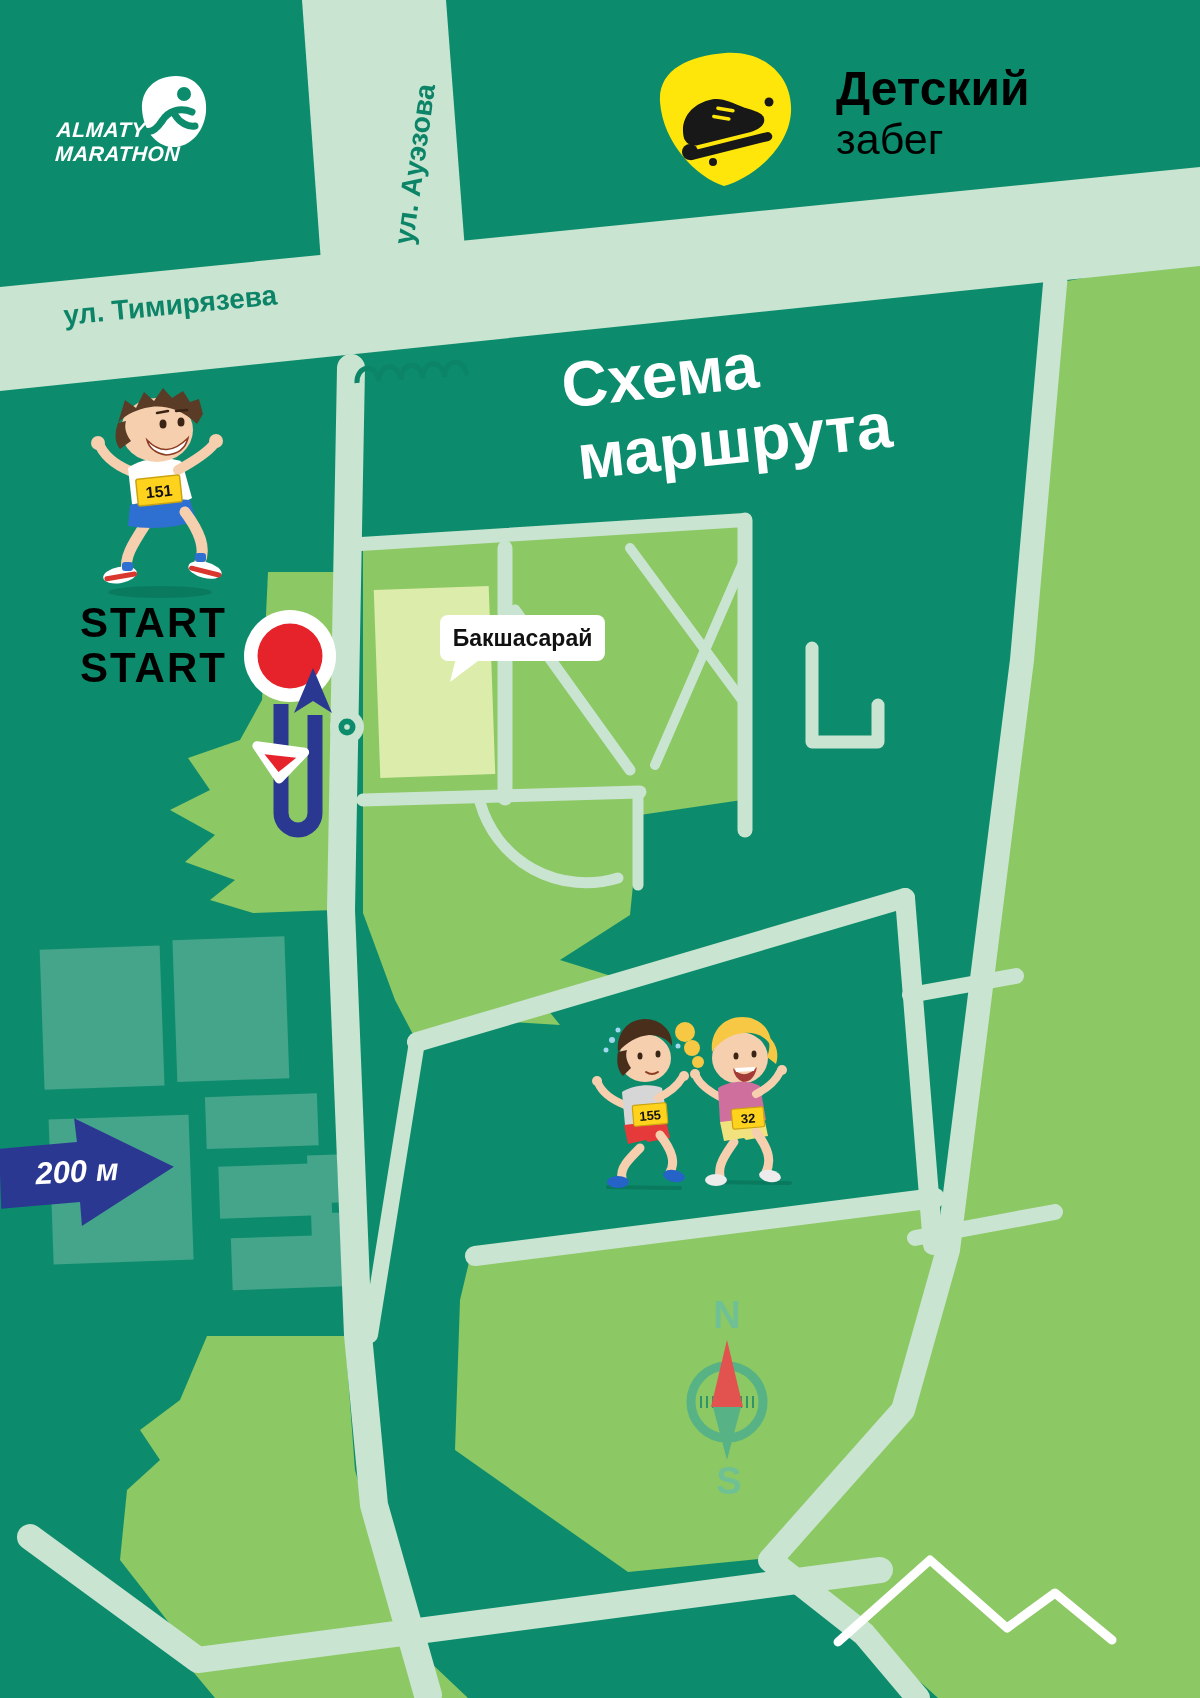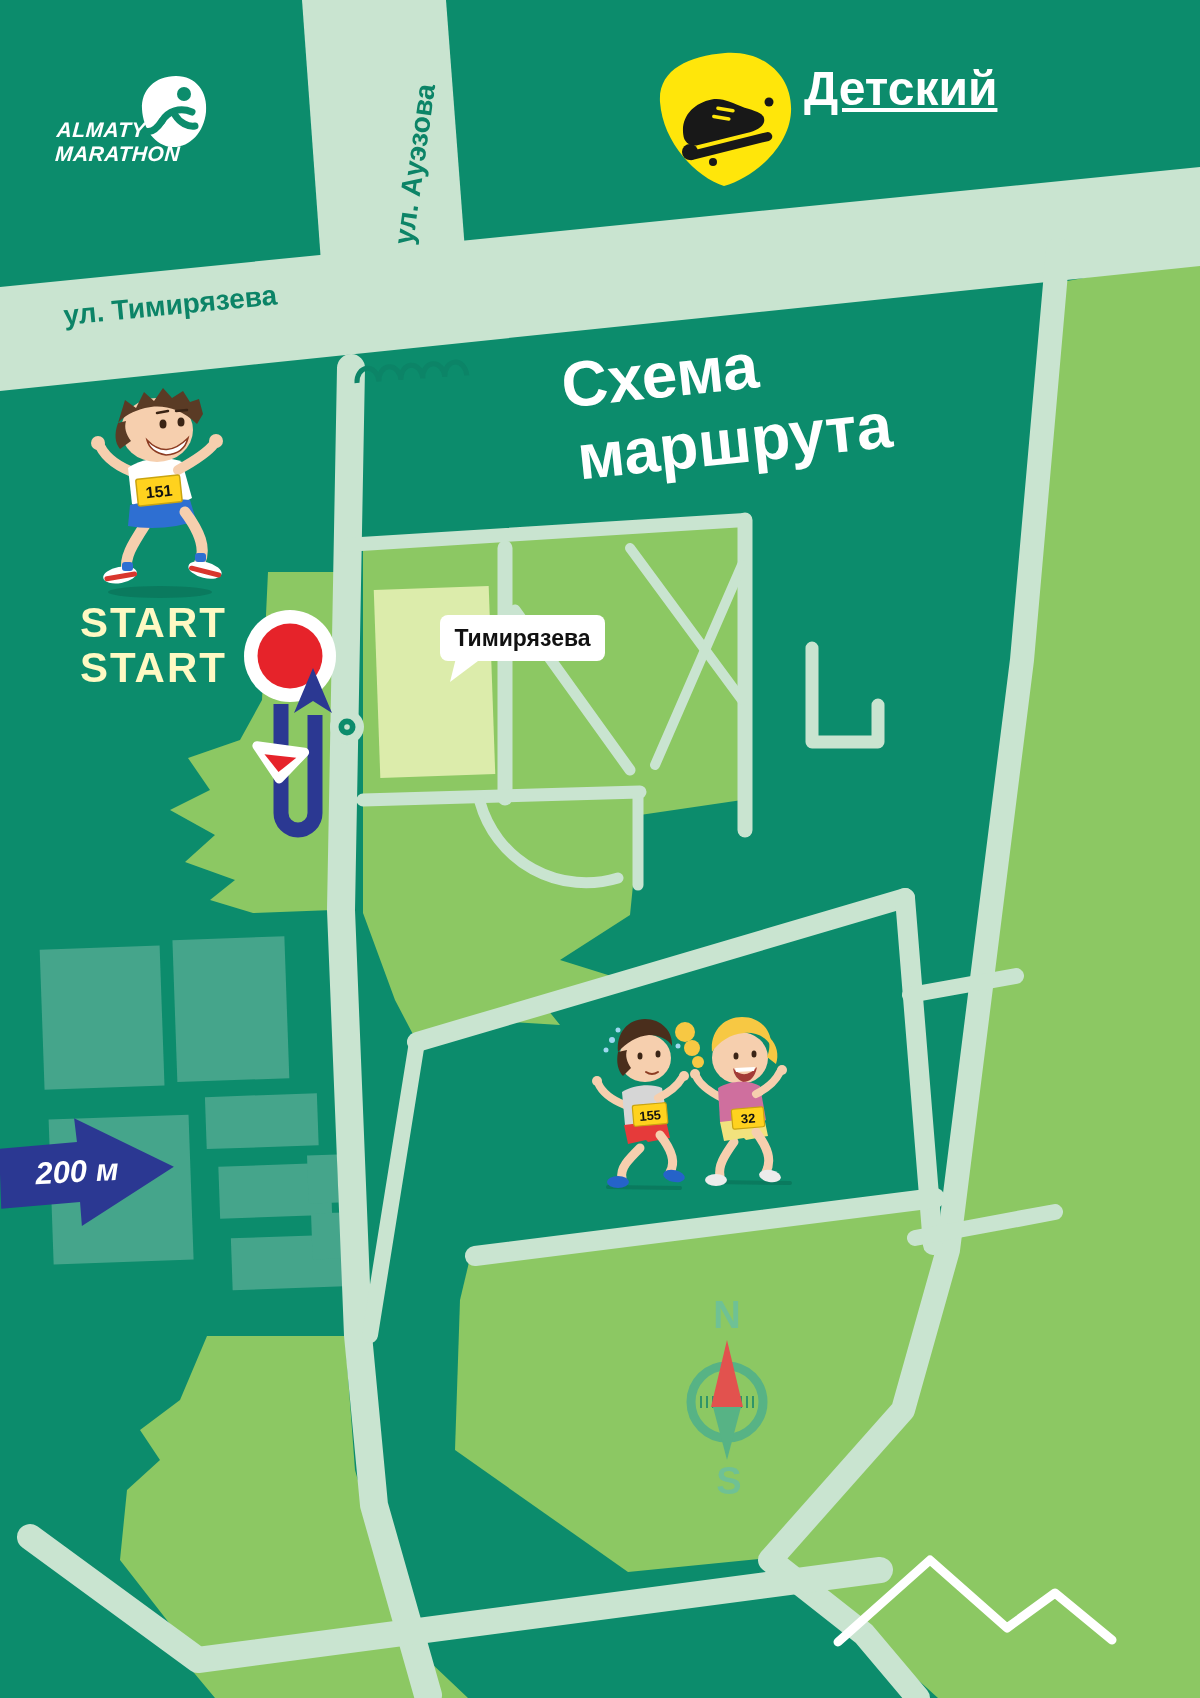--- a/index.html
+++ b/index.html
@@ -6,34 +6,34 @@
   .poster{
     position:relative;width:1200px;height:1698px;overflow:hidden;
     background:#0c8c6c;
     font-family:"Liberation Sans","DejaVu Sans",sans-serif;
   }
   .map-svg{position:absolute;left:0;top:0;width:1200px;height:1698px;}
   .ov{position:absolute;white-space:nowrap;}
 
   .logo-text{left:56px;top:118px;color:#fff;font-weight:700;font-style:italic;
     font-size:21px;line-height:24px;letter-spacing:.5px;transform:skewX(-4deg);}
-  .event-title{left:804px;top:62px;color:#ffffff;text-decoration:underline;}
+  .event-title{left:836px;top:62px;color:#000000;}
   .event-title .l1{font-size:48px;font-weight:700;line-height:54px;}
   .event-title .l2{font-size:43px;font-weight:400;line-height:46px;}
 
   .street-tim{left:62px;top:300px;color:#0c8467;font-size:28px;font-weight:700;
     transform:rotate(-5.5deg);transform-origin:0 0;}
   .street-auz{left:388px;top:242px;color:#0c8467;font-size:28px;font-weight:700;
     transform:rotate(-82deg);transform-origin:0 0;}
 
   .map-title{left:558px;top:350px;color:#fff;font-weight:700;
     transform:rotate(-6deg);transform-origin:0 0;line-height:73px;font-size:64px;}
   .map-title .l2{margin-left:8px;}
 
-  .startfinish{left:80px;top:600px;color:#fef9c3;font-weight:700;font-size:42px;
+  .startfinish{left:80px;top:600px;color:#000000;font-weight:700;font-size:42px;
     line-height:45px;letter-spacing:2px;}
 
   .poi-label{left:440px;top:615px;width:165px;height:46px;color:#111;
     font-size:23px;font-weight:700;text-align:center;line-height:46px;}
 
   .scale-label{left:22px;top:1154px;width:110px;color:#fff;font-weight:700;
     font-style:italic;font-size:31px;text-align:center;transform:rotate(-3deg);}
 
   .compass-n{left:705px;top:1294px;width:44px;text-align:center;color:#6fc195;
     font-size:38px;font-weight:700;}
@@ -270,35 +270,36 @@
   </g>
 </svg>
 
   <div class="ov logo-text">
     <div>ALMATY</div>
     <div>MARATHON</div>
   </div>
 
   <div class="ov event-title">
     <div class="l1">Детский</div>
+    <div class="l2">забег</div>
   </div>
 
   <div class="ov street-tim">ул. Тимирязева</div>
   <div class="ov street-auz">ул. Ауэзова</div>
 
   <div class="ov map-title">
     <div>Схема</div>
     <div class="l2">маршрута</div>
   </div>
 
   <div class="ov startfinish">
     <div>START</div>
     <div>START</div>
   </div>
 
-  <div class="ov poi-label">Тимирязева</div>
+  <div class="ov poi-label">Бакшасарай</div>
 
   <div class="ov scale-label">200 м</div>
 
   <div class="ov compass-n">N</div>
   <div class="ov compass-s">S</div>
 
 </div>
 
 </body></html>

